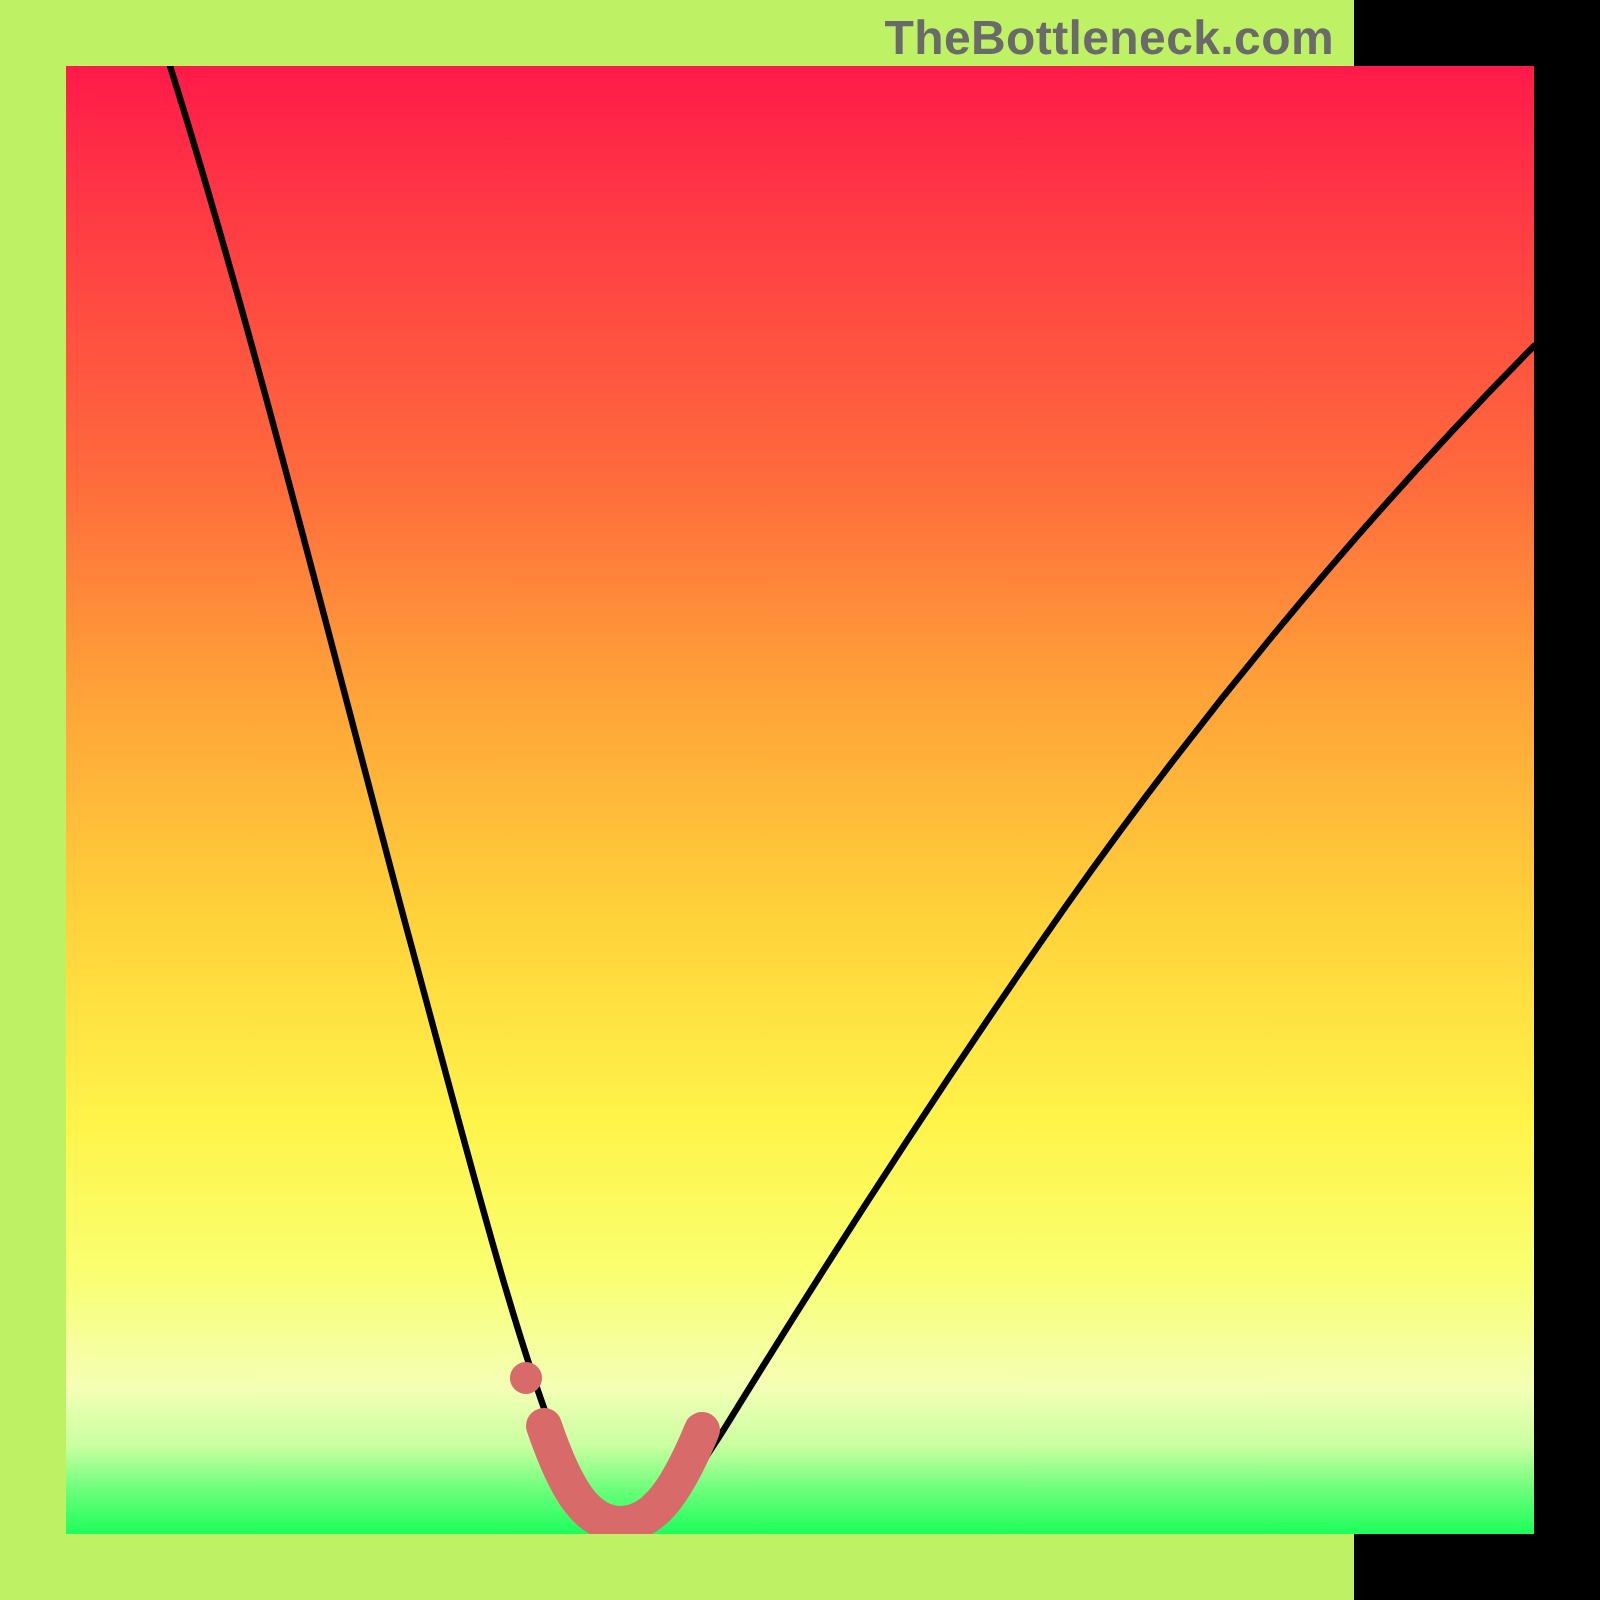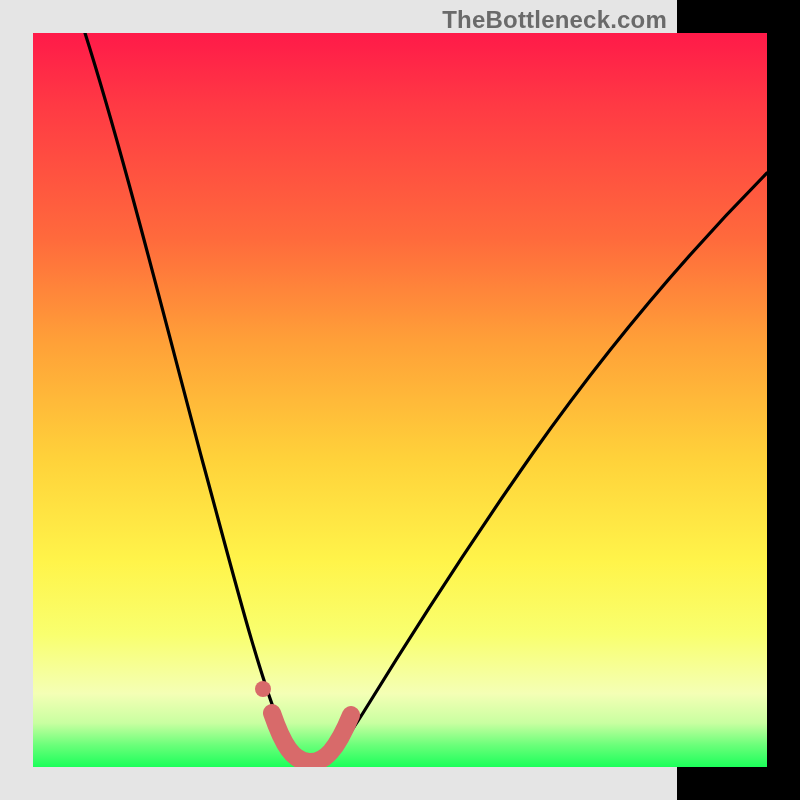--- a/index.html
+++ b/index.html
@@ -9,21 +9,21 @@
     height: 800px;
     overflow: hidden;
     background: #000;
     font-family: Arial, Helvetica, sans-serif;
   }
   .frame {
     position: absolute;
     top: 0; left: 0;
     width: 677px;
     height: 800px;
-    background: #e5e5e5;
+    background: #bef264;
   }
   .plot-area {
     position: absolute;
     top: 33px;
     left: 33px;
     width: 734px;
     height: 734px;
     overflow: hidden;
   }
   .gradient-bg {

